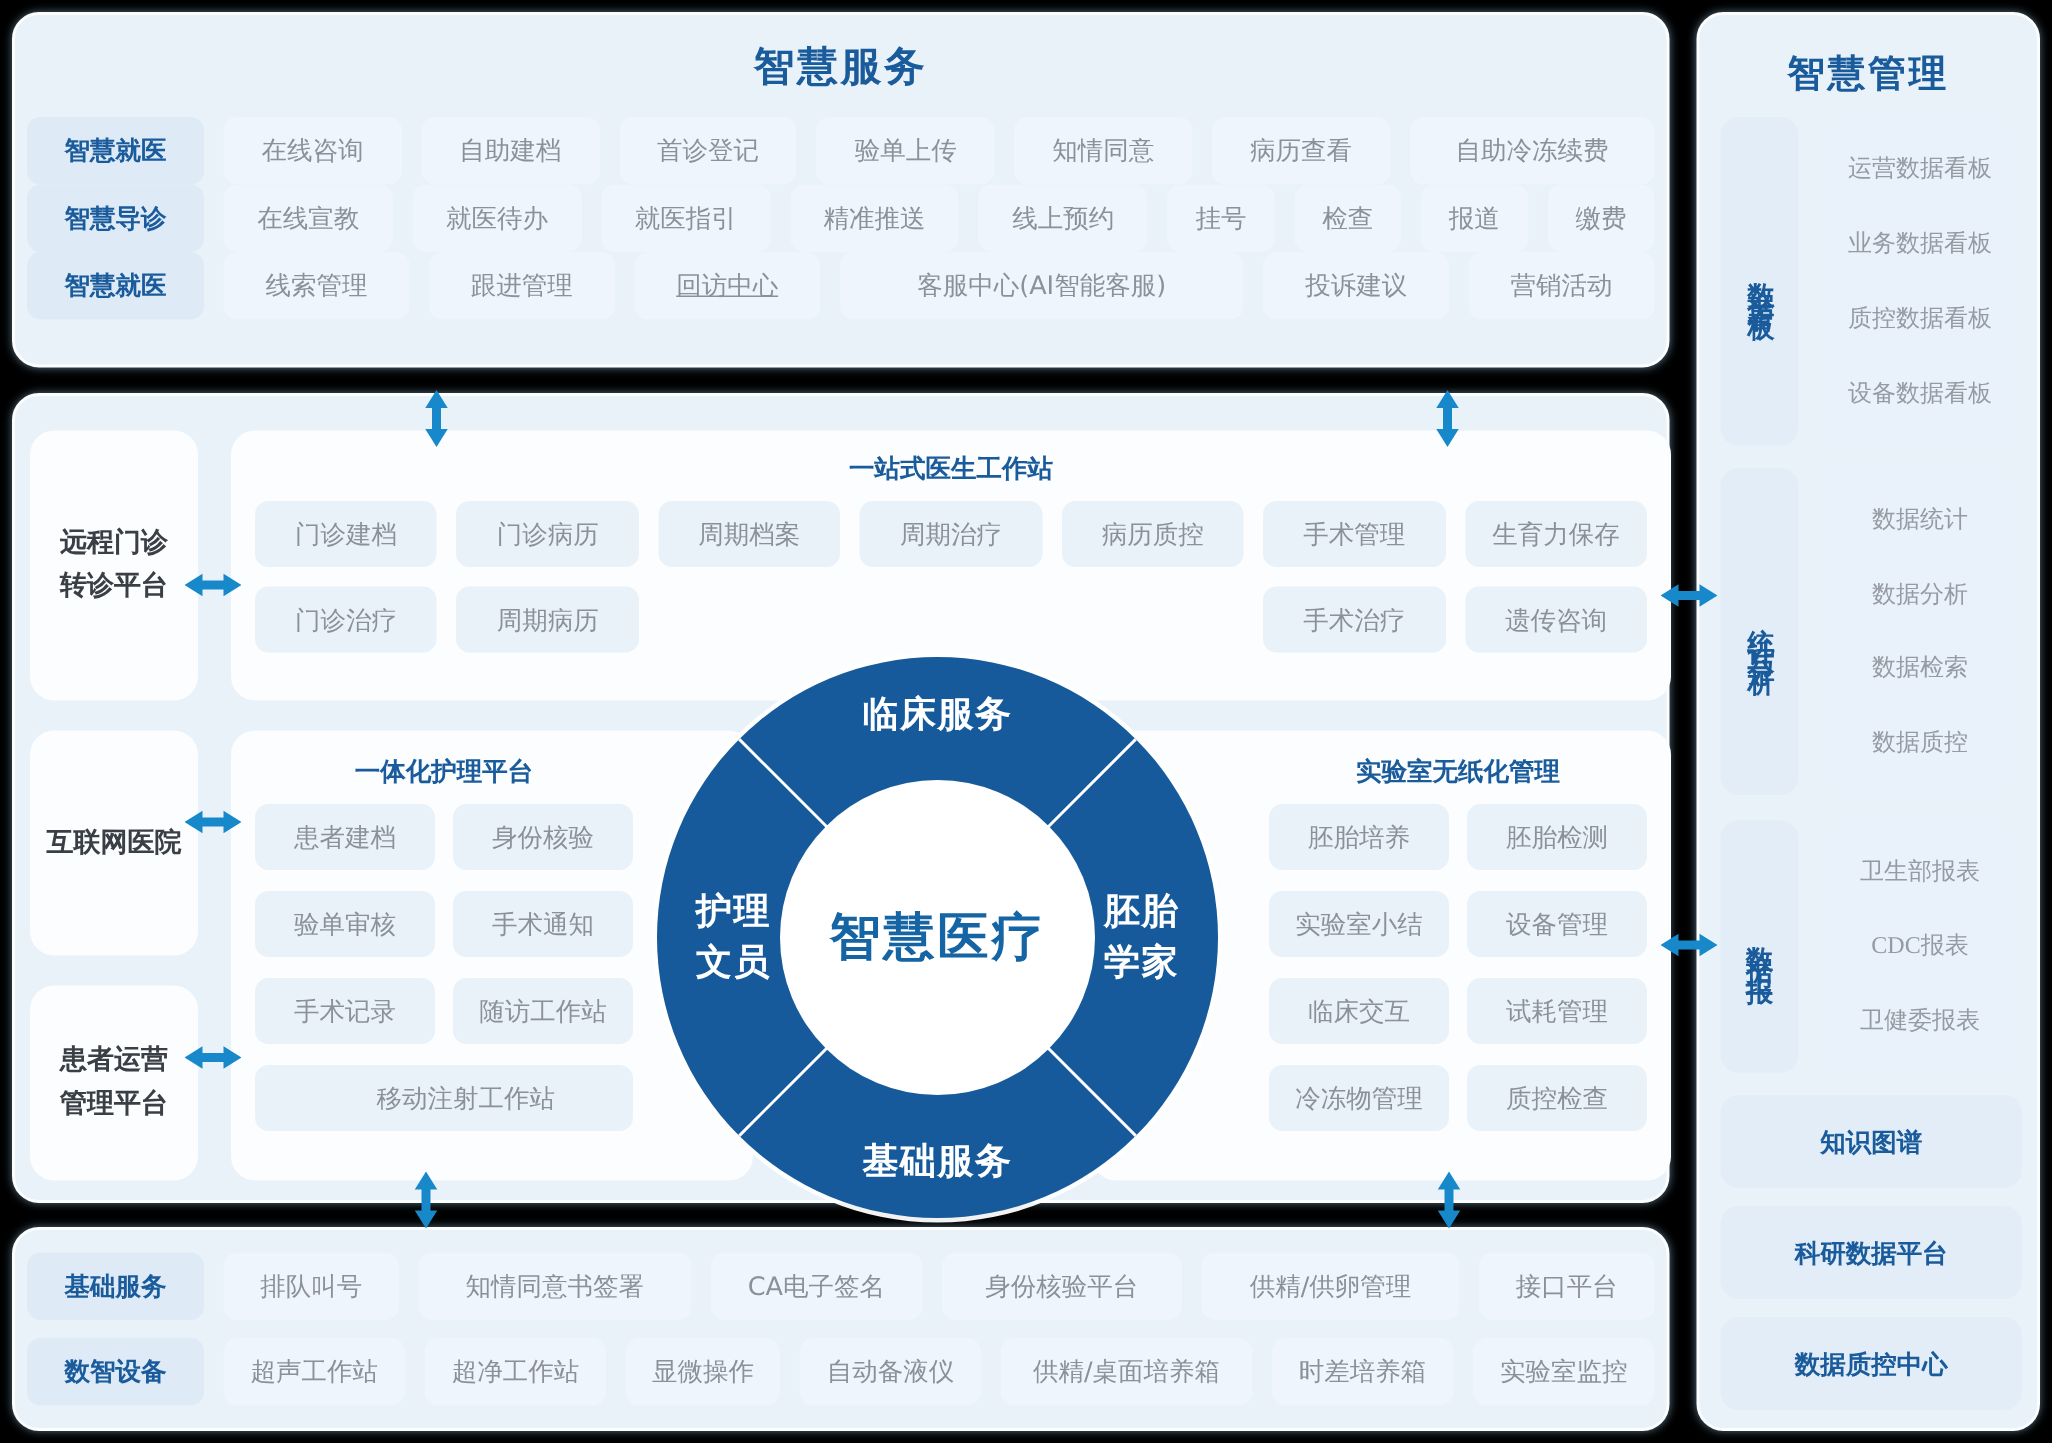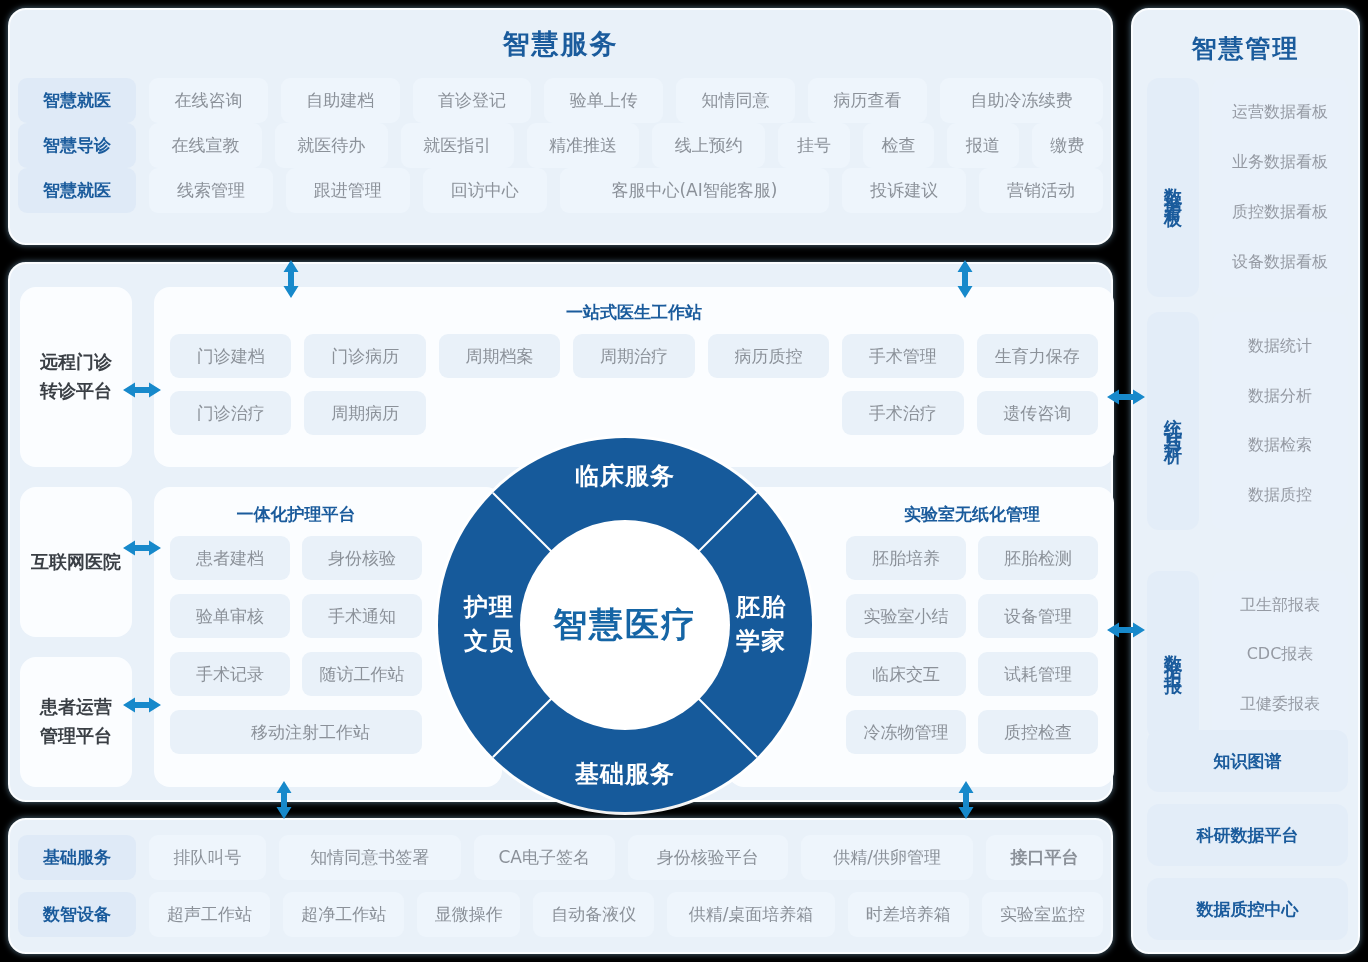--- a/index.html
+++ b/index.html
@@ -112,21 +112,21 @@
           <div class="chip" style="flex-grow: 2;">检查</div>
           <div class="chip" style="flex-grow: 2;">报道</div>
           <div class="chip" style="flex-grow: 2;">缴费</div>
         </div>
     </div>
     <div class="prow">
       <div class="chip label">智慧就医</div>
       <div class="items">
           <div class="chip" style="flex-grow: 4;">线索管理</div>
           <div class="chip" style="flex-grow: 4;">跟进管理</div>
-          <div class="chip" style="flex-grow: 4;">回访中心</div>
+          <div class="chip" style="flex-grow: 4; text-decoration: underline;">回访中心</div>
           <div class="chip" style="flex-grow: 10.2;">客服中心(AI智能客服)</div>
           <div class="chip" style="flex-grow: 4;">投诉建议</div>
           <div class="chip" style="flex-grow: 4;">营销活动</div>
         </div>
     </div>
   </div>
 </div>
 
 <div class="panel" style="left:8px;top:262px;width:1105px;height:540px;">
 
@@ -198,21 +198,21 @@
 <div class="panel" style="left:8px;top:818px;width:1105px;height:136px;padding-top:15px;">
   <div style="display:flex;flex-direction:column;gap:12px;">
     <div class="prow">
       <div class="chip label">基础服务</div>
       <div class="items">
           <div class="chip" style="flex-grow: 4;">排队叫号</div>
           <div class="chip" style="flex-grow: 7;">知情同意书签署</div>
           <div class="chip" style="flex-grow: 5.1;">CA电子签名</div>
           <div class="chip" style="flex-grow: 6; font-family: Liberation Mono, monospace;">身份核验平台</div>
           <div class="chip" style="flex-grow: 6.55;">供精/供卵管理</div>
-          <div class="chip" style="flex-grow: 4; font-weight: bold;">接口平台</div>
+          <div class="chip" style="flex-grow: 4;">接口平台</div>
         </div>
     </div>
     <div class="prow">
       <div class="chip label">数智设备</div>
       <div class="items">
           <div class="chip" style="flex-grow: 5;">超声工作站</div>
           <div class="chip" style="flex-grow: 5;">超净工作站</div>
           <div class="chip" style="flex-grow: 4;">显微操作</div>
           <div class="chip" style="flex-grow: 5;">自动备液仪</div>
           <div class="chip" style="flex-grow: 7.55;">供精/桌面培养箱</div>
@@ -239,21 +239,21 @@
   <div class="rp-group" style="top:302px;height:218px;">
     <div class="vlabel">统计与分析</div>
     <div class="rp-items">
         <div class="chip rp-item">数据统计</div>
         <div class="chip rp-item">数据分析</div>
         <div class="chip rp-item">数据检索</div>
         <div class="chip rp-item">数据质控</div>
       </div>
   </div>
 
-  <div class="rp-group" style="top:561px;height:168px;">
+  <div class="rp-group" style="top:537px;height:168px;font-family:Liberation Serif, serif;">
     <div class="vlabel">数据上报</div>
     <div class="rp-items">
         <div class="chip rp-item">卫生部报表</div>
         <div class="chip rp-item">CDC报表</div>
         <div class="chip rp-item">卫健委报表</div>
       </div>
   </div>
 
   <div class="rp-chips" style="top:720px;">
       <div class="rp-chip">知识图谱</div>

